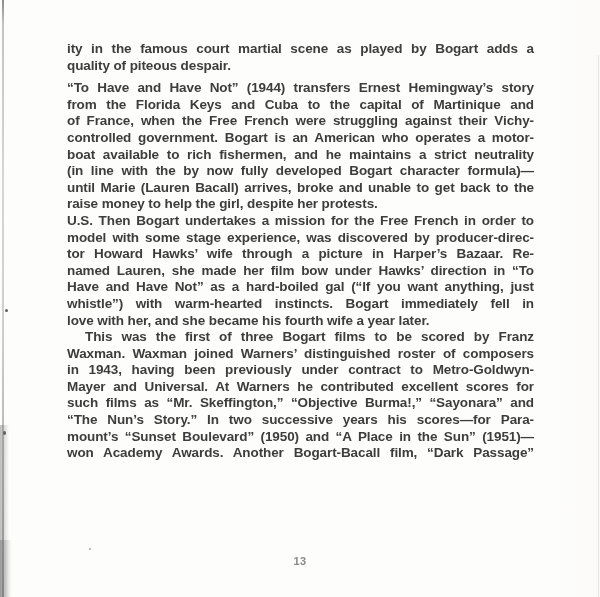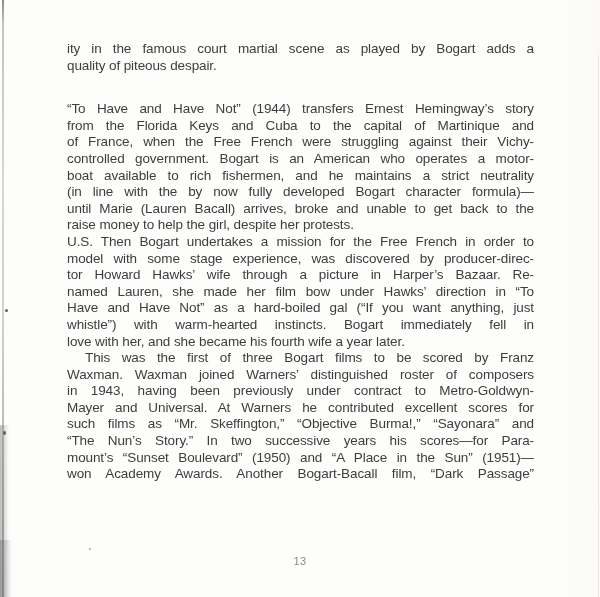--- a/index.html
+++ b/index.html
@@ -10,20 +10,21 @@
     background: #fdfdfc;
     overflow: hidden;
   }
   .page {
     position: absolute;
     inset: 0;
     width: 600px;
     height: 597px;
     background: linear-gradient(to right, #fdfdfc 0%, #fdfdfc 92%, #fbfaf8 100%);
     font-family: "Liberation Sans", sans-serif;
+    font-weight: bold;
   }
   
   .edge-line {
     position: absolute;
     left: 2px;
     top: 0;
     width: 2px;
     height: 597px;
     background: linear-gradient(to bottom,
       #777 0%, #b9b9b9 4%, #cfcfcf 30%, #c6c6c6 55%, #ababab 75%, #8f8f8f 100%);
@@ -67,21 +68,21 @@
     position: absolute;
     left: 67px;
     top: 41px;
     width: 467px;
     color: #3d3d3d;
     font-size: 13.5px;
     line-height: 16.6px;
     letter-spacing: -0.1px;
   }
   .para { margin: 0; }
-  .para.space-before { margin-top: 27px; }
+  .para.space-before { margin-top: 6px; }
   .line {
     text-align: justify;
     text-align-last: justify;
     white-space: normal;
   }
   .line.flush {
     text-align: center;
     text-align-last: left;
   }
   .line.indent { text-indent: 18px; }

